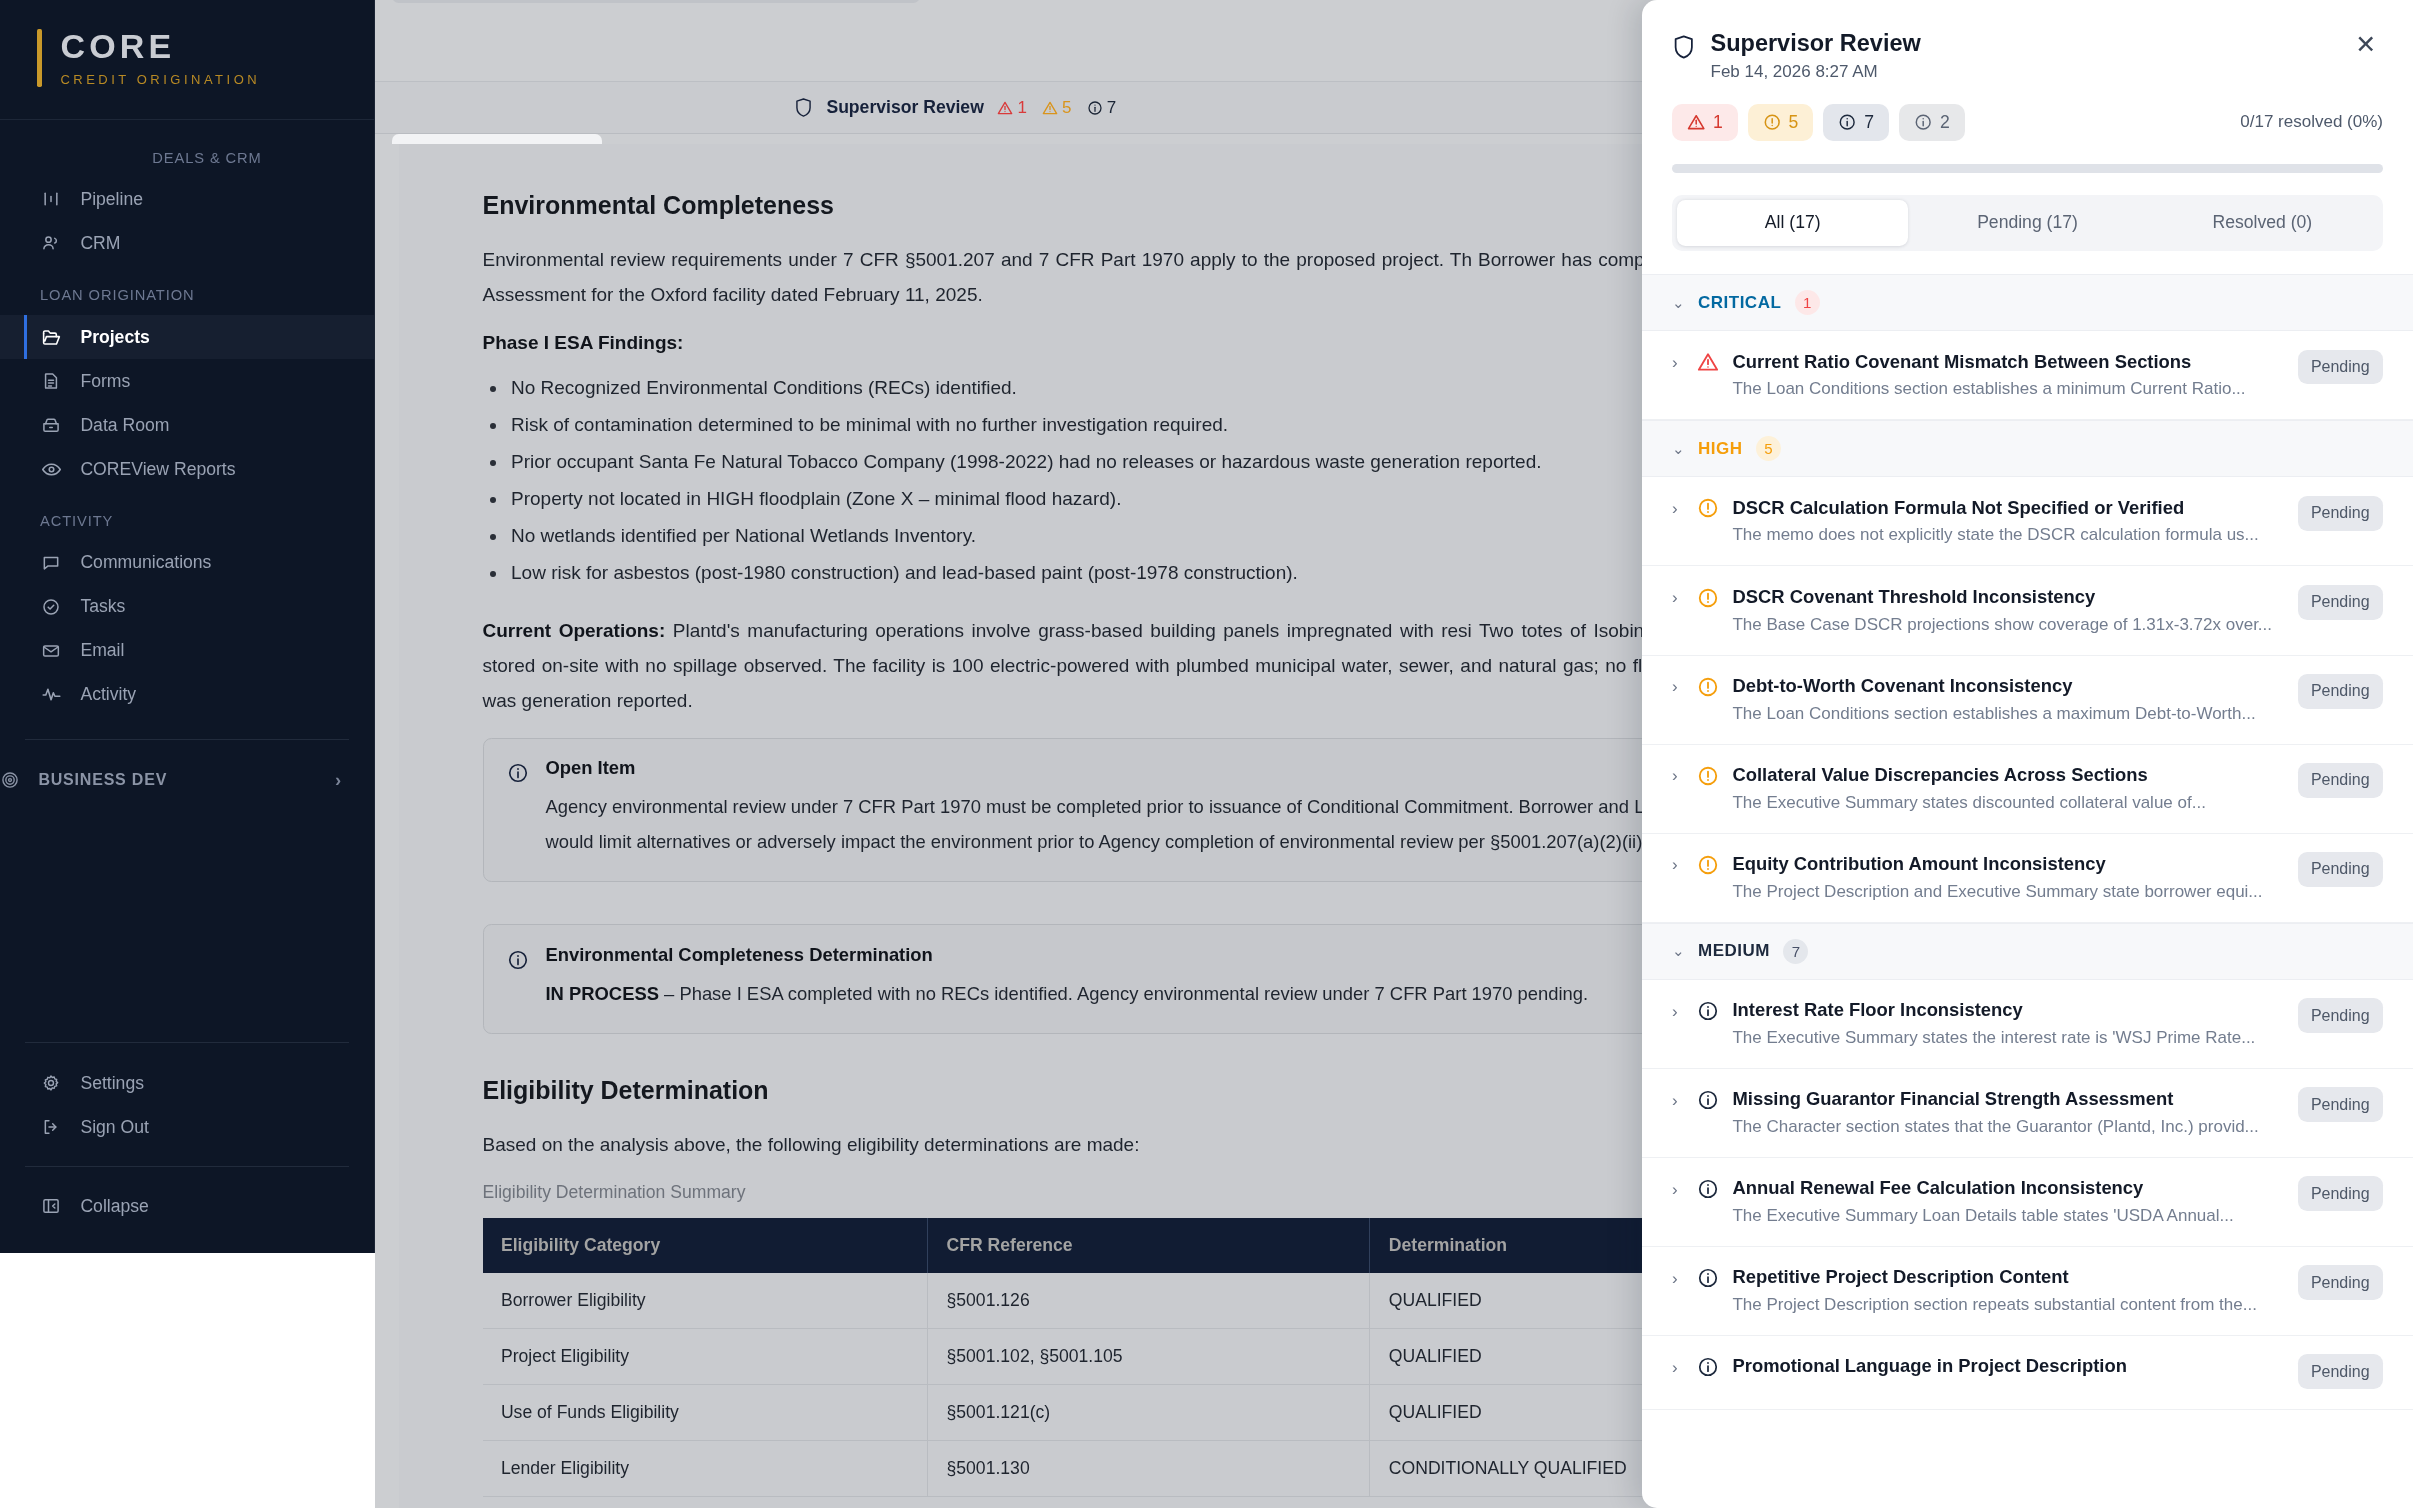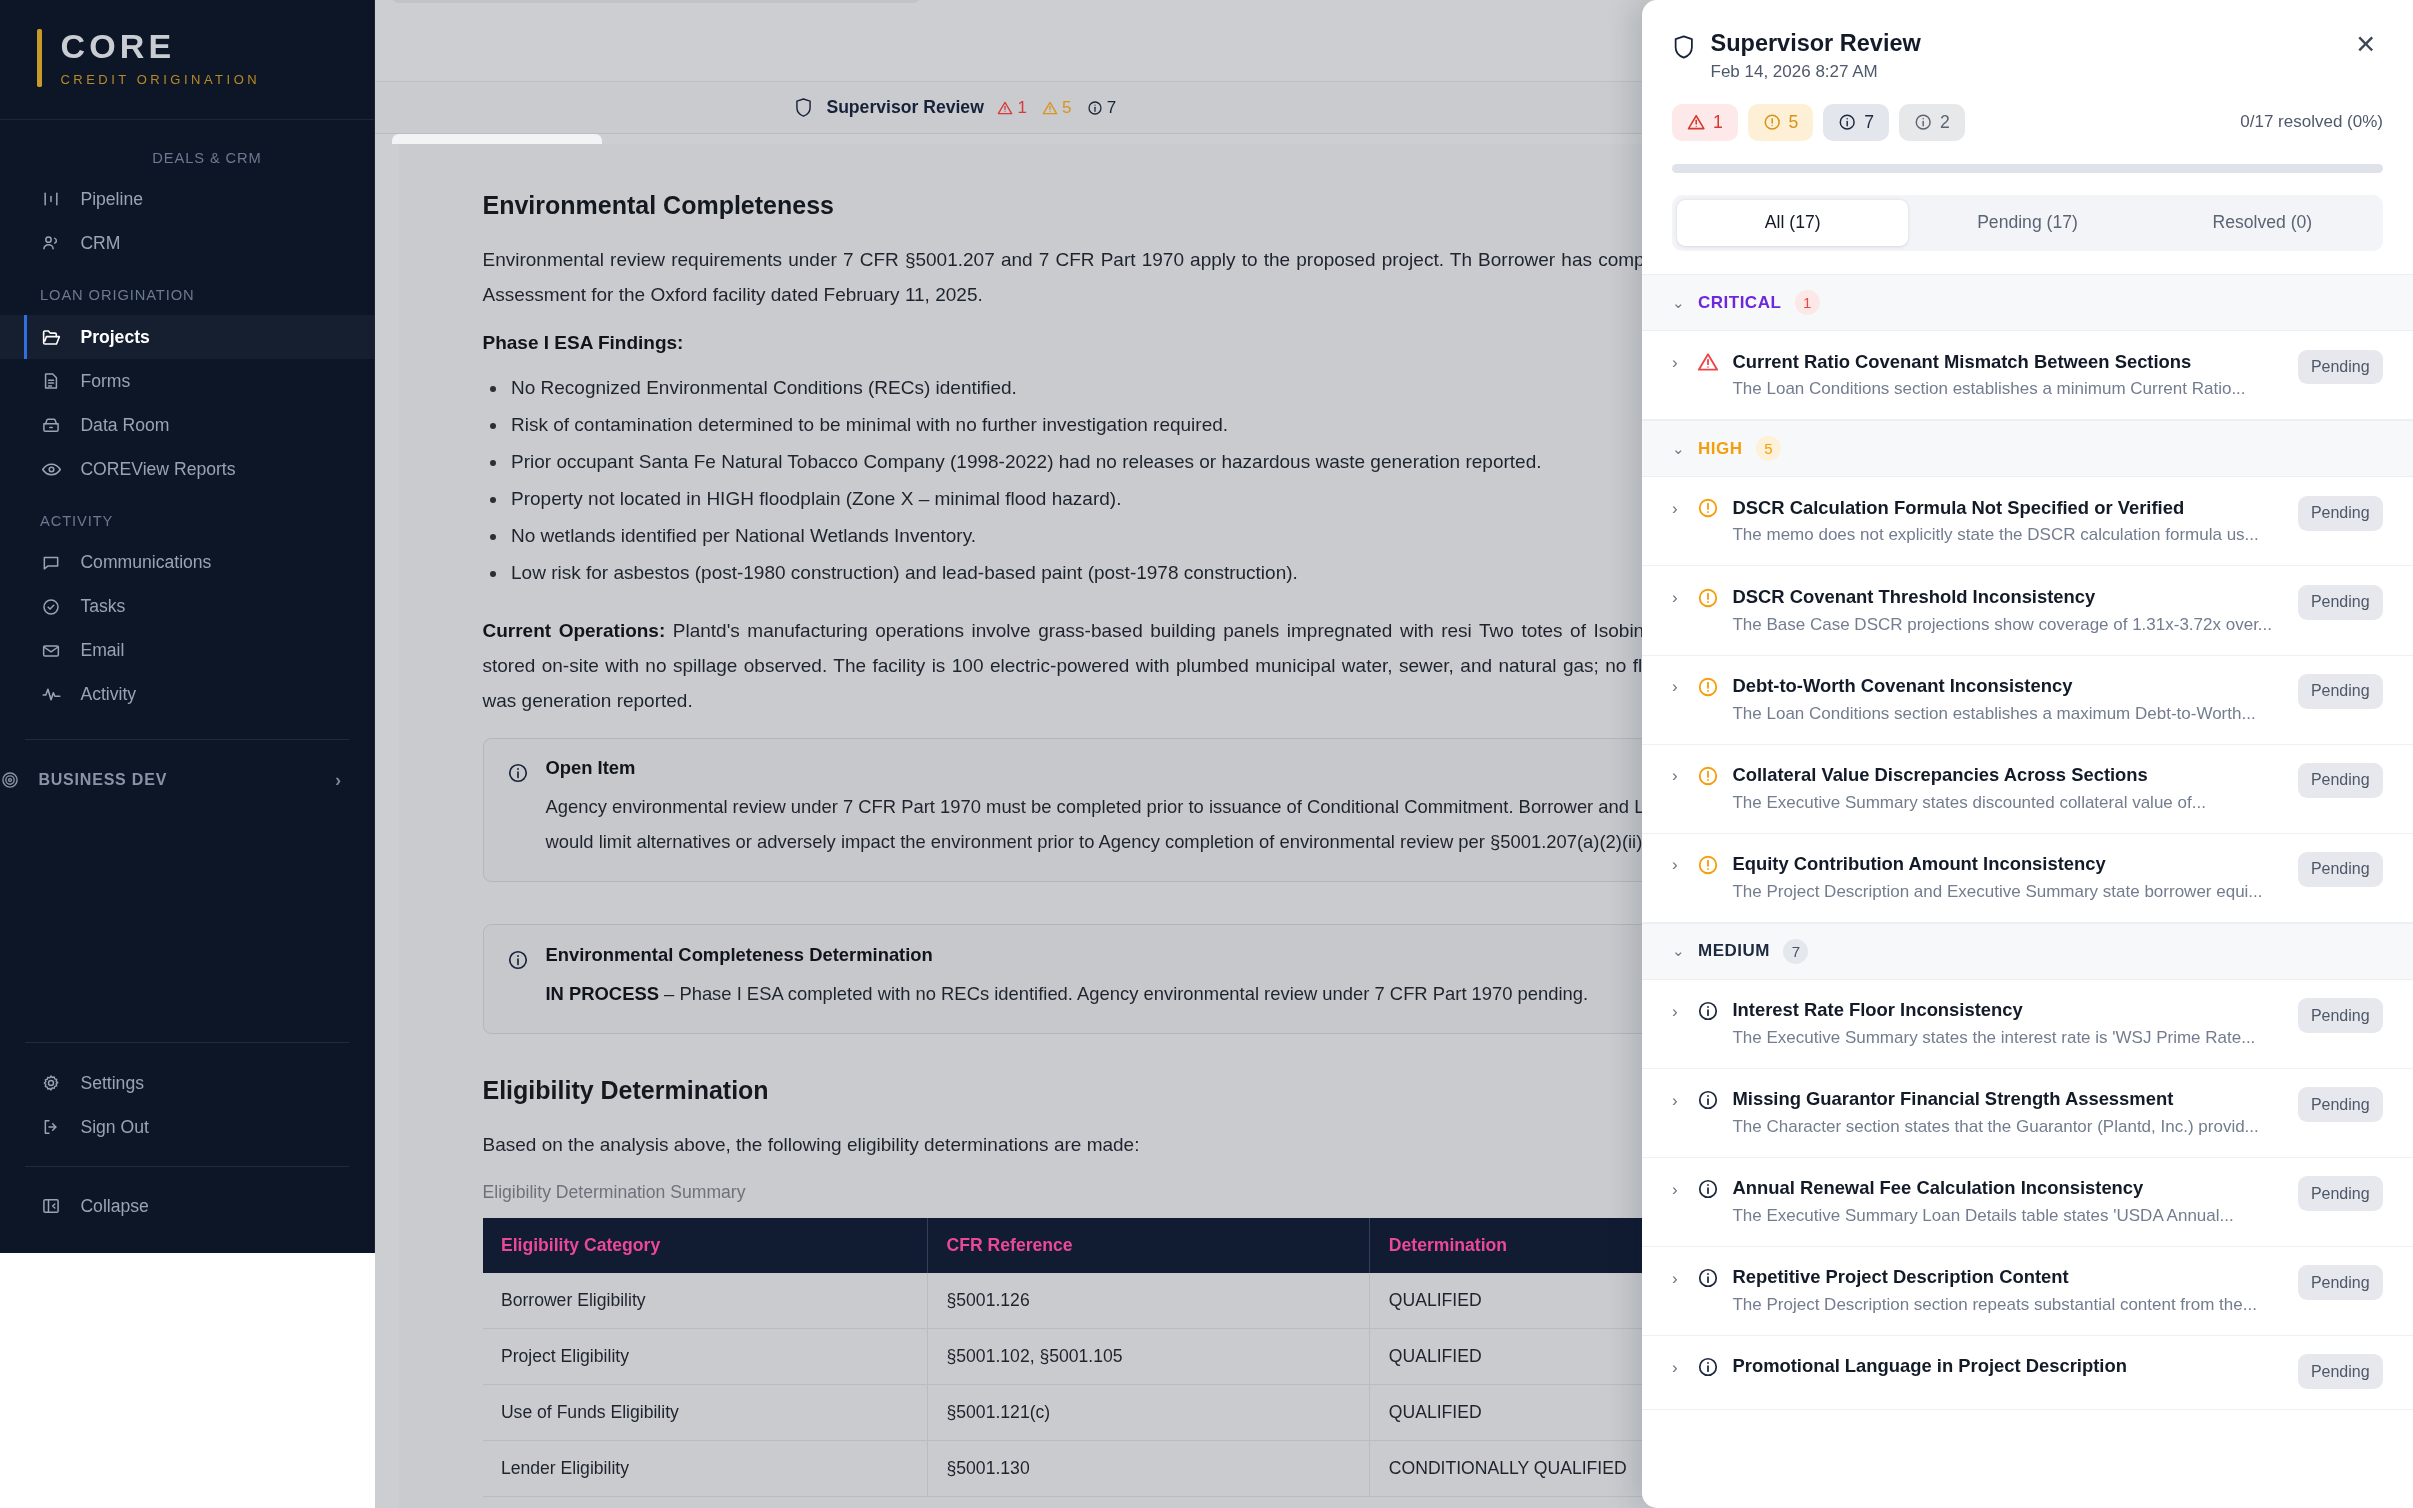--- a/index.html
+++ b/index.html
@@ -157,21 +157,21 @@
     display: flex; gap: 15px;
   }
   .callout .cal-ico { flex: 0 0 23.5px; margin-top: 5px; }
   .callout .cal-title { font-size: 18.4px; font-weight: 700; color: #10141b; margin-bottom: 10px; }
   .callout .cal-body { font-size: 18.4px; line-height: 35px; color: #1e242e; }
   .callout .cal-body b { font-weight: 700; color: #10141b; }
   .doc-h3 { font-size: 25px; font-weight: 700; color: #14181f; margin: 5px 0 22px 0; }
   .tbl-cap { font-size: 17.6px; color: #6d727b; margin-bottom: 15px; }
   table.doc-table { width: 100%; border-collapse: collapse; font-size: 17.6px; }
   table.doc-table th {
-    background: #111c33; color: #ec4899; text-align: left;
+    background: #111c33; color: #a3a3a3; text-align: left;
     padding: 17px 18.4px; font-weight: 700; font-size: 17.6px;
     border-right: 0.8px solid #2b3熟;
   }
   table.doc-table th { border-right: 0.8px solid #31405c; }
   table.doc-table td {
     padding: 17px 18.4px; color: #1e242e;
     border-bottom: 0.8px solid #b9bcc1; border-right: 0.8px solid #b9bcc1;
   }
 
   
@@ -213,21 +213,21 @@
   .tab.active { background: #ffffff; color: #141b28; box-shadow: 0 0.8px 3.4px rgba(16,24,40,0.12); }
 
   .findings { flex: 1 1 auto; overflow: hidden; }
   .grp-head {
     display: flex; align-items: center; gap: 13.4px;
     background: #f7f8fa; padding: 15px 30px;
     border-top: 0.8px solid #eceef2; border-bottom: 0.8px solid #eceef2;
   }
   .grp-chev { color: #6b7486; font-size: 15px; }
   .grp-label { font-size: 17px; font-weight: 700; letter-spacing: 0.5px; }
-  .grp-label.crit { color: #6d28d9; }
+  .grp-label.crit { color: #0369a1; }
   .grp-label.high { color: #f59e0b; }
   .grp-label.med  { color: #1d293d; }
   .grp-count {
     min-width: 25px; height: 25px; border-radius: 12.6px;
     display: inline-flex; align-items: center; justify-content: center;
     font-size: 15px; padding: 0 7.5px;
   }
   .grp-count.crit { background: #fde8e8; color: #ef4444; }
   .grp-count.high { background: #fdf1d9; color: #f59e0b; }
   .grp-count.med  { background: #e4e7ec; color: #475067; }

